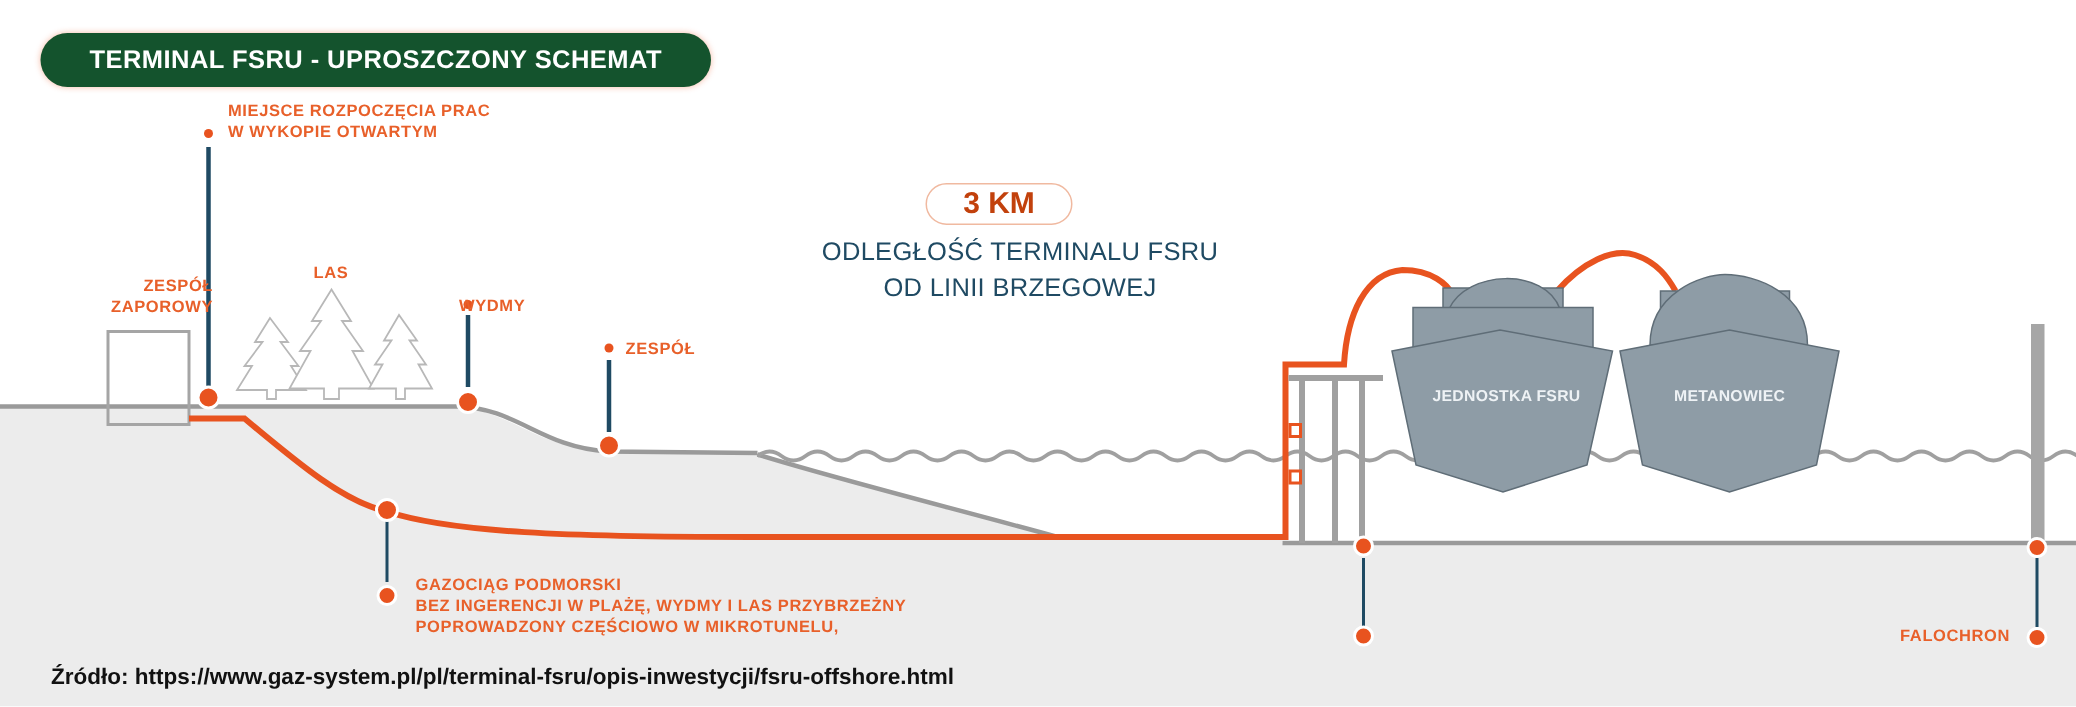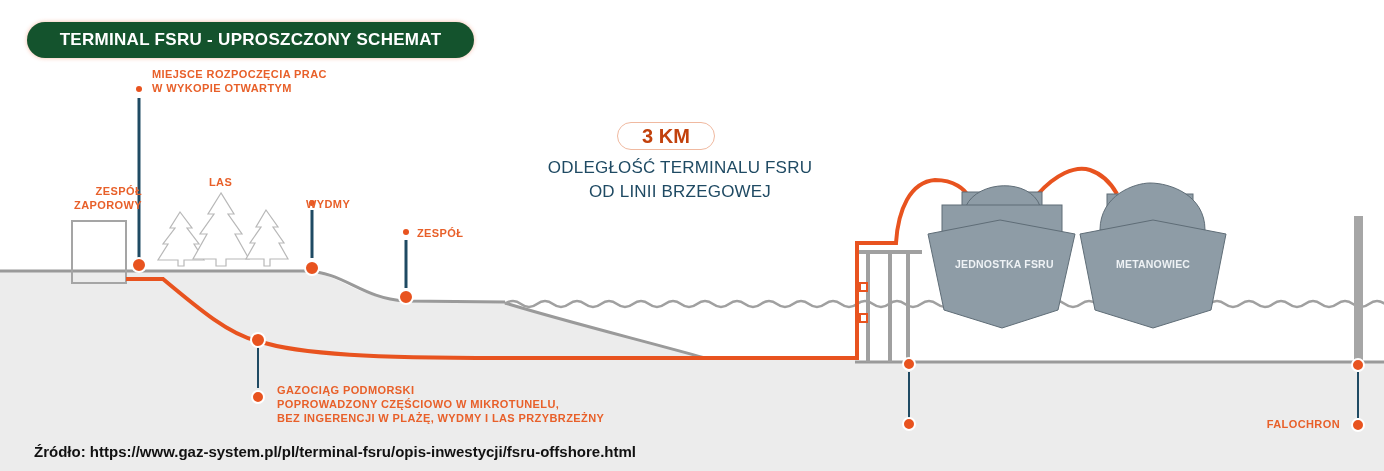--- a/index.html
+++ b/index.html
@@ -188,21 +188,21 @@
   <div class="dist-text">
     <div>ODLEGŁOŚĆ TERMINALU FSRU</div>
     <div>OD LINII BRZEGOWEJ</div>
   </div>
 
   <div class="ship-label" style="left:955px; top:258px;">JEDNOSTKA FSRU</div>
   <div class="ship-label" style="left:1116px; top:258px;">METANOWIEC</div>
 
   <div class="lbl" style="left:277px; top:383px;">
     <div>GAZOCIĄG PODMORSKI</div>
+    <div>BEZ INGERENCJI W PLAŻĘ, WYDMY I LAS PRZYBRZEŻNY</div>
     <div>POPROWADZONY CZĘŚCIOWO W MIKROTUNELU,</div>
-    <div>BEZ INGERENCJI W PLAŻĘ, WYDMY I LAS PRZYBRZEŻNY</div>
   </div>
 
 
   <div class="lbl right" style="left:1240px; top:417px; width:100px;">FALOCHRON</div>
 
   <div class="source">Źródło: https://www.gaz-system.pl/pl/terminal-fsru/opis-inwestycji/fsru-offshore.html</div>
 </div>
 
 </body></html>

